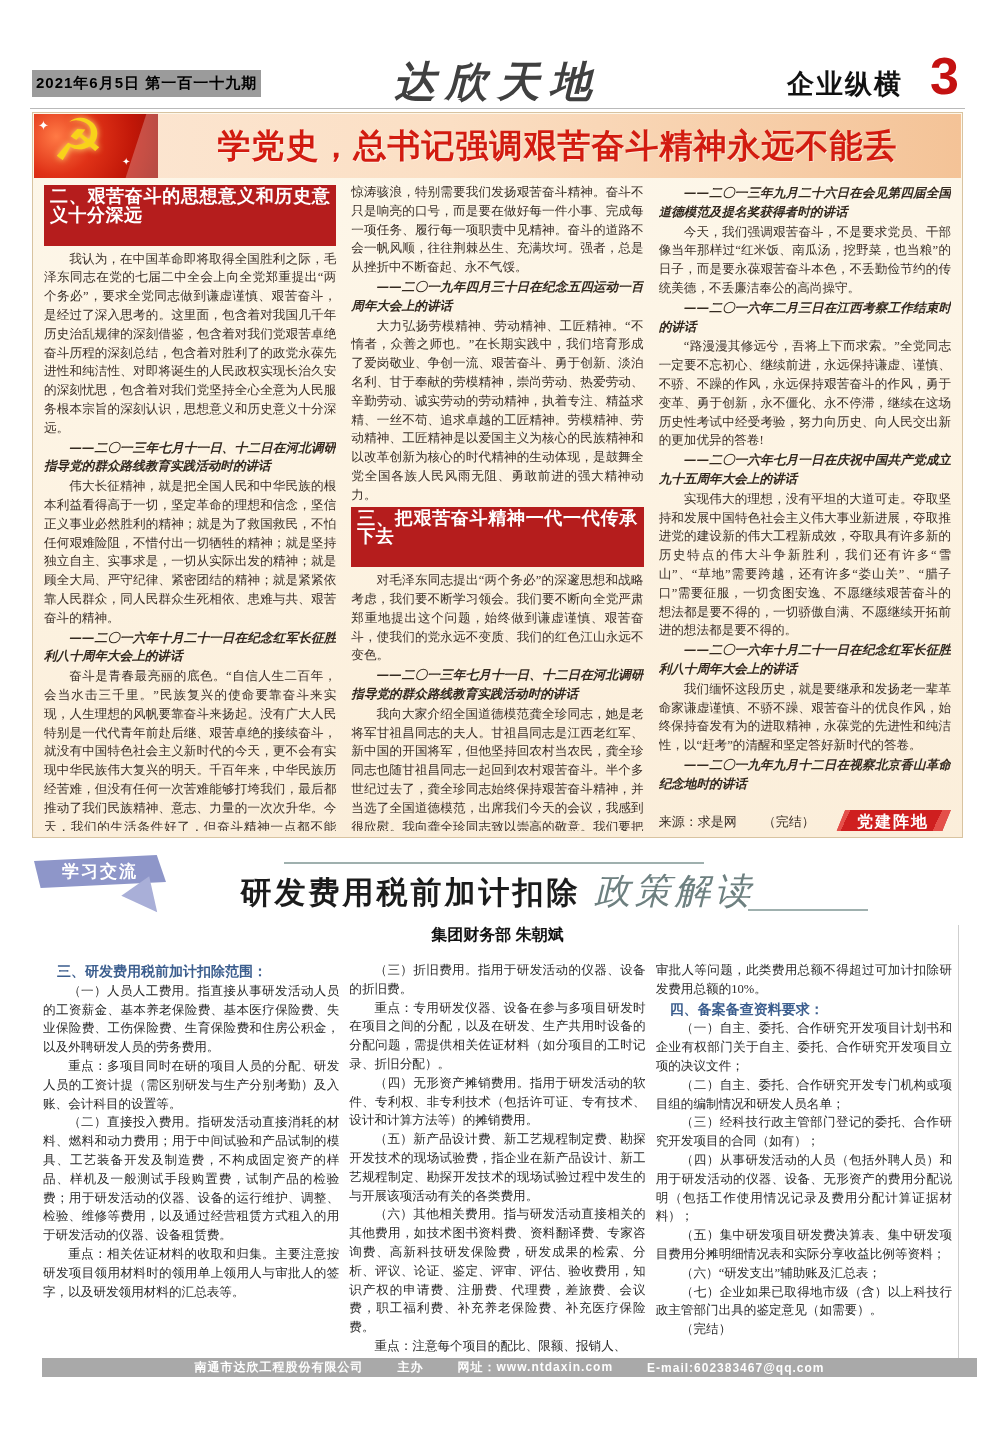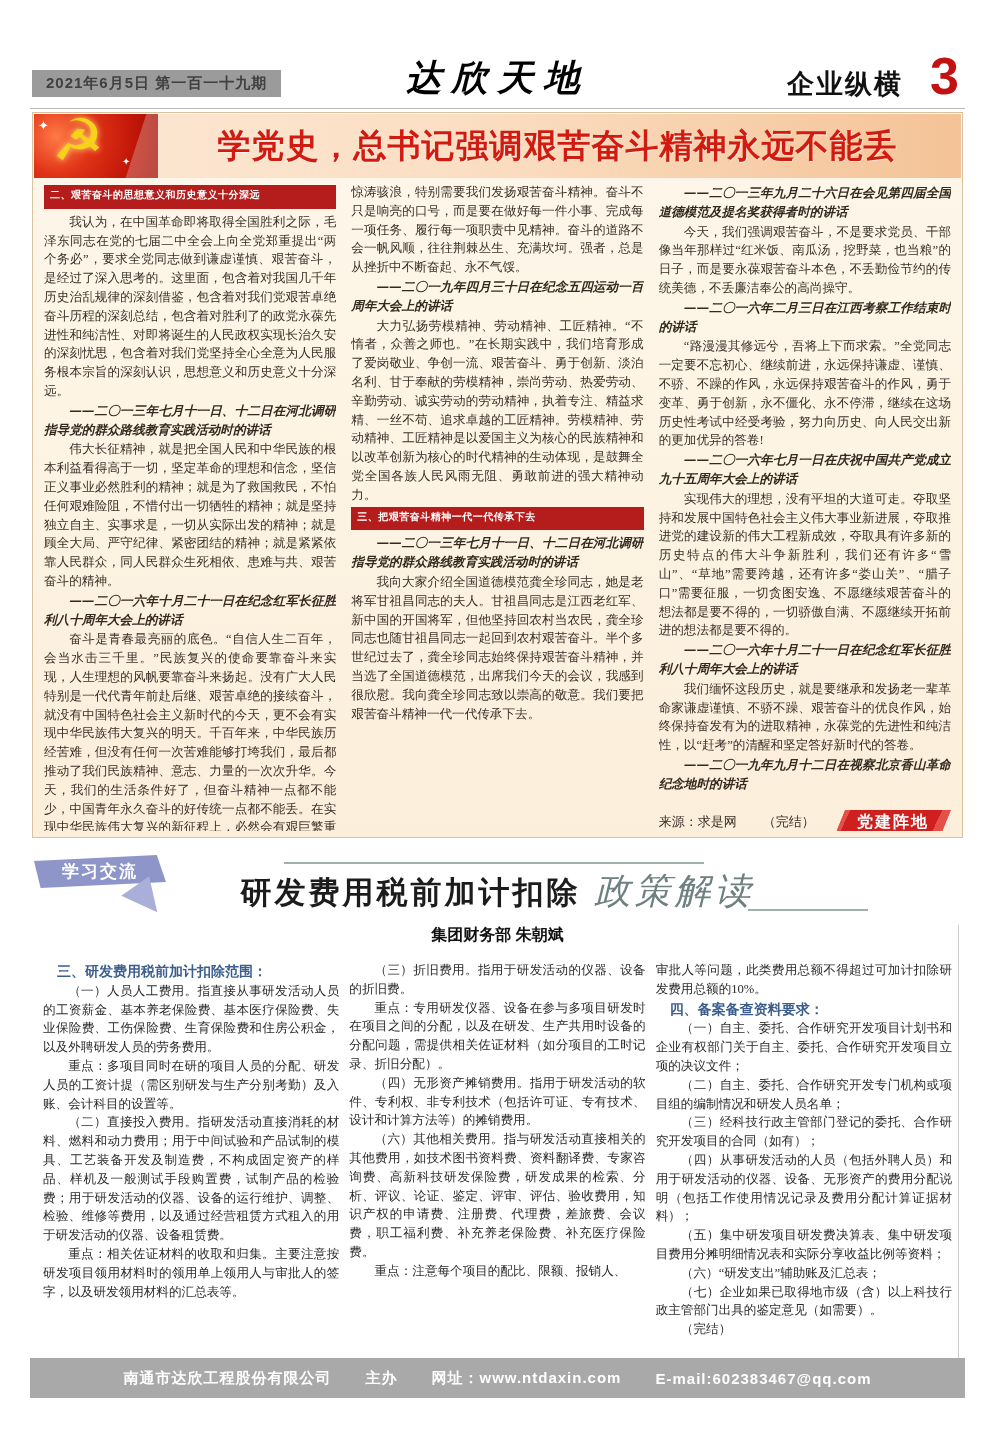--- a/index.html
+++ b/index.html
@@ -1,26 +1,26 @@
 <!DOCTYPE html>
 <html><head>
 <meta charset="utf-8">
 <style>
   * { margin:0; padding:0; box-sizing:border-box; }
   html,body { width:995px; height:1433px; background:#ffffff; position:relative;
     font-family:"Liberation Serif","DejaVu Serif",serif; }
 
   
   .topbar { position:absolute; top:58px; left:30px; width:935px; height:48px; }
-  .date-box { position:absolute; left:2px; top:12px; background:#9b9b9b; color:#404040;
+  .date-box { position:absolute; left:2px; top:12px; background:#9b9b9b; color:#000000;
     font-family:"Liberation Sans","DejaVu Sans",sans-serif; font-weight:bold;
-    font-size:15px; padding:4px 14px; letter-spacing:1px; }
+    font-size:15px; padding:4px 4px; letter-spacing:1px; }
   .masthead { position:absolute; left:0; right:0; top:-4px; text-align:center;
     font-family:"DejaVu Serif",serif; font-style:italic; font-weight:bold;
-    font-size:36px; color:#000000; letter-spacing:10px; }
+    font-size:42px; color:#404040; letter-spacing:10px; }
   .section-name { position:absolute; right:62px; top:8px; font-size:27px; font-weight:bold;
     color:#111; letter-spacing:2px; }
   .page-num { position:absolute; right:6px; top:-8px; font-size:52px; line-height:1;
     color:#c41212; font-weight:bold; font-family:"Liberation Sans",sans-serif; }
   .header-rule { position:absolute; top:108px; left:30px; width:935px; border-top:1px solid #b9b9b9; }
 
   
   .article1 { position:absolute; top:112px; left:32px; width:931px; height:726px;
     border:1px solid #d8c3a0; background:linear-gradient(180deg,#fdf7ea 0%,#fdf3e2 55%,#fbeeda 100%); }
   .banner { position:absolute; top:1px; left:1px; right:1px; height:64px;
@@ -43,22 +43,22 @@
   .columns1 { position:absolute; top:70px; left:11px; right:11px; bottom:6px;
     display:flex; gap:15px; }
   .col { flex:1 1 0; overflow:hidden; font-size:12.6px; line-height:18.8px;
     color:#3a2f28; text-align:justify; }
 
   .blk-para  { text-indent:2em; }
   .blk-cont  { text-indent:0; }
   .blk-quote { text-indent:2em; font-style:italic; font-weight:bold; color:#33291f;
     font-family:"DejaVu Serif",serif; margin:1px 0; }
   .blk-header { background:#b51d1d; color:#ffffff; font-weight:bold; text-indent:0;
-    font-family:Liberation Mono, monospace; font-size:10px;
-    padding:2px 6px 3px; margin:2px 0 4px; letter-spacing:.5px; }
+    font-family:Liberation Serif, serif; font-size:18px;
+    padding:2px 6px 21px; margin:2px 0 4px; letter-spacing:.5px; }
   .blk-bheader { color:#3c5e8e; font-weight:bold; text-indent:1em;
     font-family:"Liberation Sans","DejaVu Sans",sans-serif; font-size:14px; margin:1px 0; }
 
   .source-row { display:flex; align-items:center; justify-content:space-between;
     margin-top:16px; text-indent:0;gap:16px; }
   .source-text { font-size:13px; color:#3a2f28; }
   .pb-badge { background:#cf1f1f; color:#fff; font-weight:bold;
     font-family:"Liberation Sans",sans-serif; font-size:16px; letter-spacing:2px;
     padding:3px 22px 4px; clip-path:polygon(9% 0,100% 0,91% 100%,0 100%);
     background-image:linear-gradient(115deg,#e4504a 0 12%,#cf1f1f 12% 84%,#e4504a 84%); }
@@ -80,24 +80,24 @@
     color:#6e8080; font-family:"DejaVu Serif",serif; letter-spacing:4px; margin-left:10px; }
   .a2-rule-after { position:absolute; top:64px; left:716px; width:120px; border-top:2px solid #9fb0ae; }
   .a2-byline { position:absolute; top:80px; left:0; right:0; text-align:center;
     font-family:"Liberation Sans",sans-serif; font-weight:bold; font-size:16px; color:#111; }
   .columns2 { position:absolute; top:116px; left:11px; right:11px; bottom:2px;
     display:flex; gap:10px; }
   .columns2 .col { color:#2b2b2b; }
   .a2-right-rule { position:absolute; top:80px; right:4px; bottom:0; border-right:1px solid #cfcfcf; }
 
   
-  .footer { position:absolute; top:1358px; left:30px; width:935px; height:40px;
+  .footer { position:absolute; top:1358px; left:42px; width:935px; height:19px;
     background:#a9a9a9; color:#fff; display:flex; align-items:center; justify-content:center;
     gap:34px; font-family:"Liberation Sans","DejaVu Sans",sans-serif;
-    font-weight:bold; font-size:15px; white-space:nowrap; }
+    font-weight:bold; font-size:12px; white-space:nowrap; }
   .footer span { letter-spacing:1px; }
 </style>
 </head>
 <body>
 
 <div class="topbar">
   <div class="date-box">2021年6月5日  第一百一十九期</div>
   <div class="masthead">达欣天地</div>
   <div class="section-name">企业纵横</div>
   <div class="page-num">3</div>
@@ -121,20 +121,21 @@
         <div class="blk blk-quote">——二〇一三年七月十一日、十二日在河北调研指导党的群众路线教育实践活动时的讲话</div>
         <div class="blk blk-para">伟大长征精神，就是把全国人民和中华民族的根本利益看得高于一切，坚定革命的理想和信念，坚信正义事业必然胜利的精神；就是为了救国救民，不怕任何艰难险阻，不惜付出一切牺牲的精神；就是坚持独立自主、实事求是，一切从实际出发的精神；就是顾全大局、严守纪律、紧密团结的精神；就是紧紧依靠人民群众，同人民群众生死相依、患难与共、艰苦奋斗的精神。</div>
         <div class="blk blk-quote">——二〇一六年十月二十一日在纪念红军长征胜利八十周年大会上的讲话</div>
         <div class="blk blk-para">奋斗是青春最亮丽的底色。“自信人生二百年，会当水击三千里。”民族复兴的使命要靠奋斗来实现，人生理想的风帆要靠奋斗来扬起。没有广大人民特别是一代代青年前赴后继、艰苦卓绝的接续奋斗，就没有中国特色社会主义新时代的今天，更不会有实现中华民族伟大复兴的明天。千百年来，中华民族历经苦难，但没有任何一次苦难能够打垮我们，最后都推动了我们民族精神、意志、力量的一次次升华。今天，我们的生活条件好了，但奋斗精神一点都不能少，中国青年永久奋斗的好传统一点都不能丢。在实现中华民族伟大复兴的新征程上，必然会有艰巨繁重的任务，必然会有艰难险阻甚至</div>
       </div>
     <div class="col">
         <div class="blk blk-cont">惊涛骇浪，特别需要我们发扬艰苦奋斗精神。奋斗不只是响亮的口号，而是要在做好每一件小事、完成每一项任务、履行每一项职责中见精神。奋斗的道路不会一帆风顺，往往荆棘丛生、充满坎坷。强者，总是从挫折中不断奋起、永不气馁。</div>
         <div class="blk blk-quote">——二〇一九年四月三十日在纪念五四运动一百周年大会上的讲话</div>
         <div class="blk blk-para">大力弘扬劳模精神、劳动精神、工匠精神。“不惰者，众善之师也。”在长期实践中，我们培育形成了爱岗敬业、争创一流、艰苦奋斗、勇于创新、淡泊名利、甘于奉献的劳模精神，崇尚劳动、热爱劳动、辛勤劳动、诚实劳动的劳动精神，执着专注、精益求精、一丝不苟、追求卓越的工匠精神。劳模精神、劳动精神、工匠精神是以爱国主义为核心的民族精神和以改革创新为核心的时代精神的生动体现，是鼓舞全党全国各族人民风雨无阻、勇敢前进的强大精神动力。</div>
         <div class="blk blk-header">三、把艰苦奋斗精神一代一代传承下去</div>
+        <div class="blk blk-para">对毛泽东同志提出“两个务必”的深邃思想和战略考虑，我们要不断学习领会。我们要不断向全党严肃郑重地提出这个问题，始终做到谦虚谨慎、艰苦奋斗，使我们的党永远不变质、我们的红色江山永远不变色。</div>
         <div class="blk blk-quote">——二〇一三年七月十一日、十二日在河北调研指导党的群众路线教育实践活动时的讲话</div>
         <div class="blk blk-para">我向大家介绍全国道德模范龚全珍同志，她是老将军甘祖昌同志的夫人。甘祖昌同志是江西老红军、新中国的开国将军，但他坚持回农村当农民，龚全珍同志也随甘祖昌同志一起回到农村艰苦奋斗。半个多世纪过去了，龚全珍同志始终保持艰苦奋斗精神，并当选了全国道德模范，出席我们今天的会议，我感到很欣慰。我向龚全珍同志致以崇高的敬意。我们要把艰苦奋斗精神一代一代传承下去。</div>
       </div>
     <div class="col">
       <div>
           <div class="blk blk-quote">——二〇一三年九月二十六日在会见第四届全国道德模范及提名奖获得者时的讲话</div>
           <div class="blk blk-para">今天，我们强调艰苦奋斗，不是要求党员、干部像当年那样过“红米饭、南瓜汤，挖野菜，也当粮”的日子，而是要永葆艰苦奋斗本色，不丢勤俭节约的传统美德，不丢廉洁奉公的高尚操守。</div>
           <div class="blk blk-quote">——二〇一六年二月三日在江西考察工作结束时的讲话</div>
           <div class="blk blk-para">“路漫漫其修远兮，吾将上下而求索。”全党同志一定要不忘初心、继续前进，永远保持谦虚、谨慎、不骄、不躁的作风，永远保持艰苦奋斗的作风，勇于变革、勇于创新，永不僵化、永不停滞，继续在这场历史性考试中经受考验，努力向历史、向人民交出新的更加优异的答卷!</div>
           <div class="blk blk-quote">——二〇一六年七月一日在庆祝中国共产党成立九十五周年大会上的讲话</div>
@@ -166,20 +167,21 @@
         <div class="blk blk-bheader">三、研发费用税前加计扣除范围：</div>
         <div class="blk blk-para">（一）人员人工费用。指直接从事研发活动人员的工资薪金、基本养老保险费、基本医疗保险费、失业保险费、工伤保险费、生育保险费和住房公积金，以及外聘研发人员的劳务费用。</div>
         <div class="blk blk-para">重点：多项目同时在研的项目人员的分配、研发人员的工资计提（需区别研发与生产分别考勤）及入账、会计科目的设置等。</div>
         <div class="blk blk-para">（二）直接投入费用。指研发活动直接消耗的材料、燃料和动力费用；用于中间试验和产品试制的模具、工艺装备开发及制造费，不构成固定资产的样品、样机及一般测试手段购置费，试制产品的检验费；用于研发活动的仪器、设备的运行维护、调整、检验、维修等费用，以及通过经营租赁方式租入的用于研发活动的仪器、设备租赁费。</div>
         <div class="blk blk-para">重点：相关佐证材料的收取和归集。主要注意按研发项目领用材料时的领用单上领用人与审批人的签字，以及研发领用材料的汇总表等。</div>
       </div>
     <div class="col">
         <div class="blk blk-para">（三）折旧费用。指用于研发活动的仪器、设备的折旧费。</div>
         <div class="blk blk-para">重点：专用研发仪器、设备在参与多项目研发时在项目之间的分配，以及在研发、生产共用时设备的分配问题，需提供相关佐证材料（如分项目的工时记录、折旧分配）。</div>
         <div class="blk blk-para">（四）无形资产摊销费用。指用于研发活动的软件、专利权、非专利技术（包括许可证、专有技术、设计和计算方法等）的摊销费用。</div>
+        <div class="blk blk-para">（五）新产品设计费、新工艺规程制定费、勘探开发技术的现场试验费，指企业在新产品设计、新工艺规程制定、勘探开发技术的现场试验过程中发生的与开展该项活动有关的各类费用。</div>
         <div class="blk blk-para">（六）其他相关费用。指与研发活动直接相关的其他费用，如技术图书资料费、资料翻译费、专家咨询费、高新科技研发保险费，研发成果的检索、分析、评议、论证、鉴定、评审、评估、验收费用，知识产权的申请费、注册费、代理费，差旅费、会议费，职工福利费、补充养老保险费、补充医疗保险费。</div>
         <div class="blk blk-para">重点：注意每个项目的配比、限额、报销人、</div>
       </div>
     <div class="col">
         <div class="blk blk-cont">审批人等问题，此类费用总额不得超过可加计扣除研发费用总额的10%。</div>
         <div class="blk blk-bheader">四、备案备查资料要求：</div>
         <div class="blk blk-para">（一）自主、委托、合作研究开发项目计划书和企业有权部门关于自主、委托、合作研究开发项目立项的决议文件；</div>
         <div class="blk blk-para">（二）自主、委托、合作研究开发专门机构或项目组的编制情况和研发人员名单；</div>
         <div class="blk blk-para">（三）经科技行政主管部门登记的委托、合作研究开发项目的合同（如有）；</div>
         <div class="blk blk-para">（四）从事研发活动的人员（包括外聘人员）和用于研发活动的仪器、设备、无形资产的费用分配说明（包括工作使用情况记录及费用分配计算证据材料）；</div>

